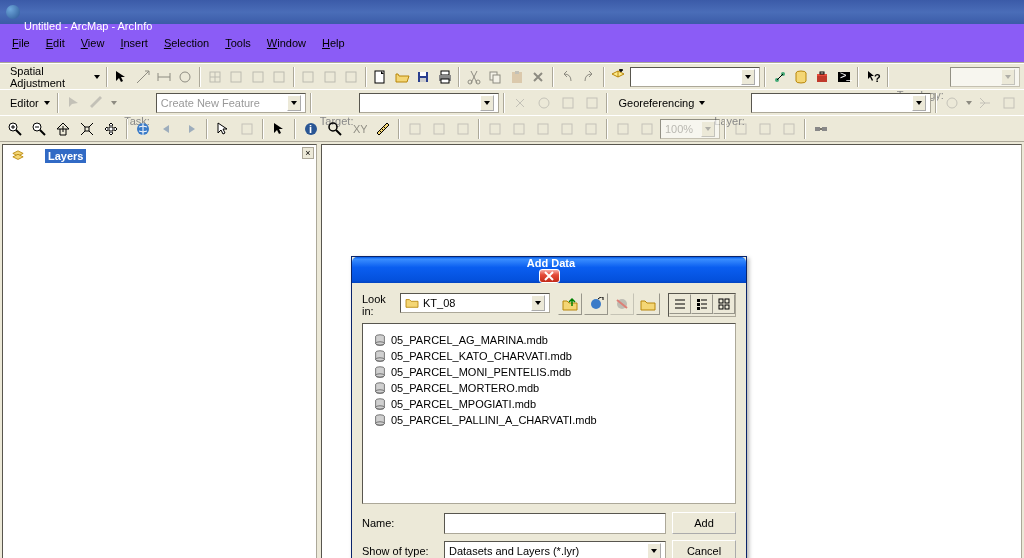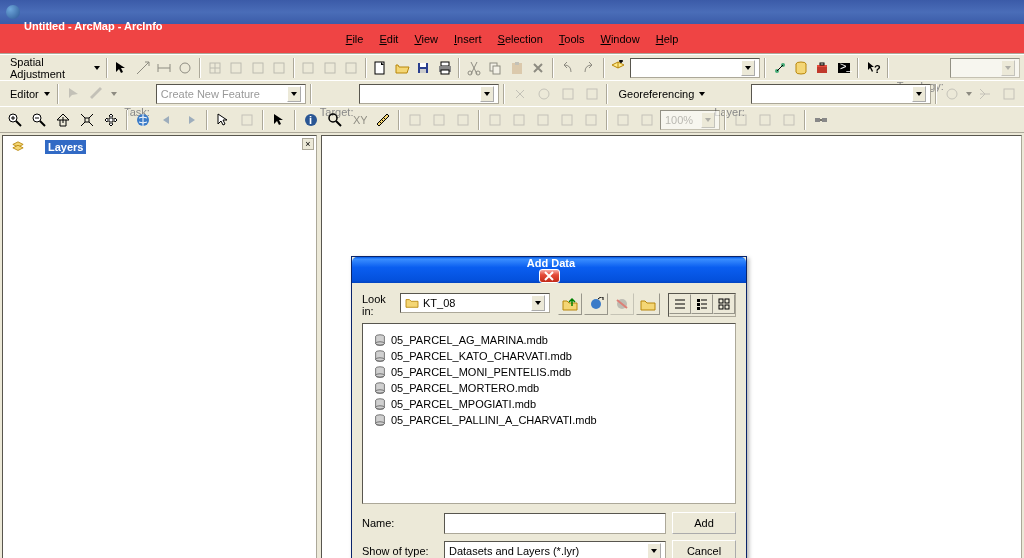--- a/index.html
+++ b/index.html
@@ -1,22 +1,22 @@
 <!DOCTYPE html>
 <html><head>
 <meta charset="utf-8">
 <style>
   * { box-sizing: border-box; margin: 0; padding: 0; font-family: Tahoma, sans-serif; font-size: 11px; }
   body { background: #ece9d8; width: 1024px; height: 558px; overflow: hidden; position: relative; }
   
   .titlebar { background: linear-gradient(to bottom, #3b5ba8 0%, #4a6db8 50%, #3b5ba8 100%); height: 24px; display: flex; align-items: center; padding: 0 6px; color: #fff; }
   .titlebar .globe-icon { width: 14px; height: 14px; background: radial-gradient(circle at 30% 30%, #6fa8dc, #2a5694); border-radius: 50%; margin-right: 4px; }
-  .titlebar .title { flex: 1; font-weight: bold; margin-top: 28px; }
+  .titlebar .title { flex: 1; font-weight: normal; margin-top: 28px; }
   
-  .menubar { background: #ef4444; height: 30px; display: flex; align-items: center; padding: 0 4px; border-bottom: 1px solid #aca899; justify-content: center; }
+  .menubar { background: #8b5cf6; height: 39px; display: flex; align-items: center; padding: 0 4px; border-bottom: 1px solid #aca899; }
   .menubar .item { padding: 2px 8px; cursor: default; }
   .menubar .item span { text-decoration: underline; display: inline; }
   
   .toolbars { background: #ece9d8; border-bottom: 1px solid #aca899; }
   .toolrow { display: flex; align-items: center; height: 26px; gap: 2px; padding: 0 4px; border-top: 1px solid #fff; }
   .toolrow .sep { width: 2px; height: 20px; border-left: 1px solid #aca899; border-right: 1px solid #fff; margin: 0 2px; }
   .toolbtn { width: 22px; height: 22px; display: flex; align-items: center; justify-content: center; border: 1px solid transparent; cursor: default; }
   .toolbtn.disabled { opacity: 0.4; }
   .toolbtn svg { width: 16px; height: 16px; }
   .dropdown-label { padding: 0 2px 0 6px; display: flex; align-items: center; }

